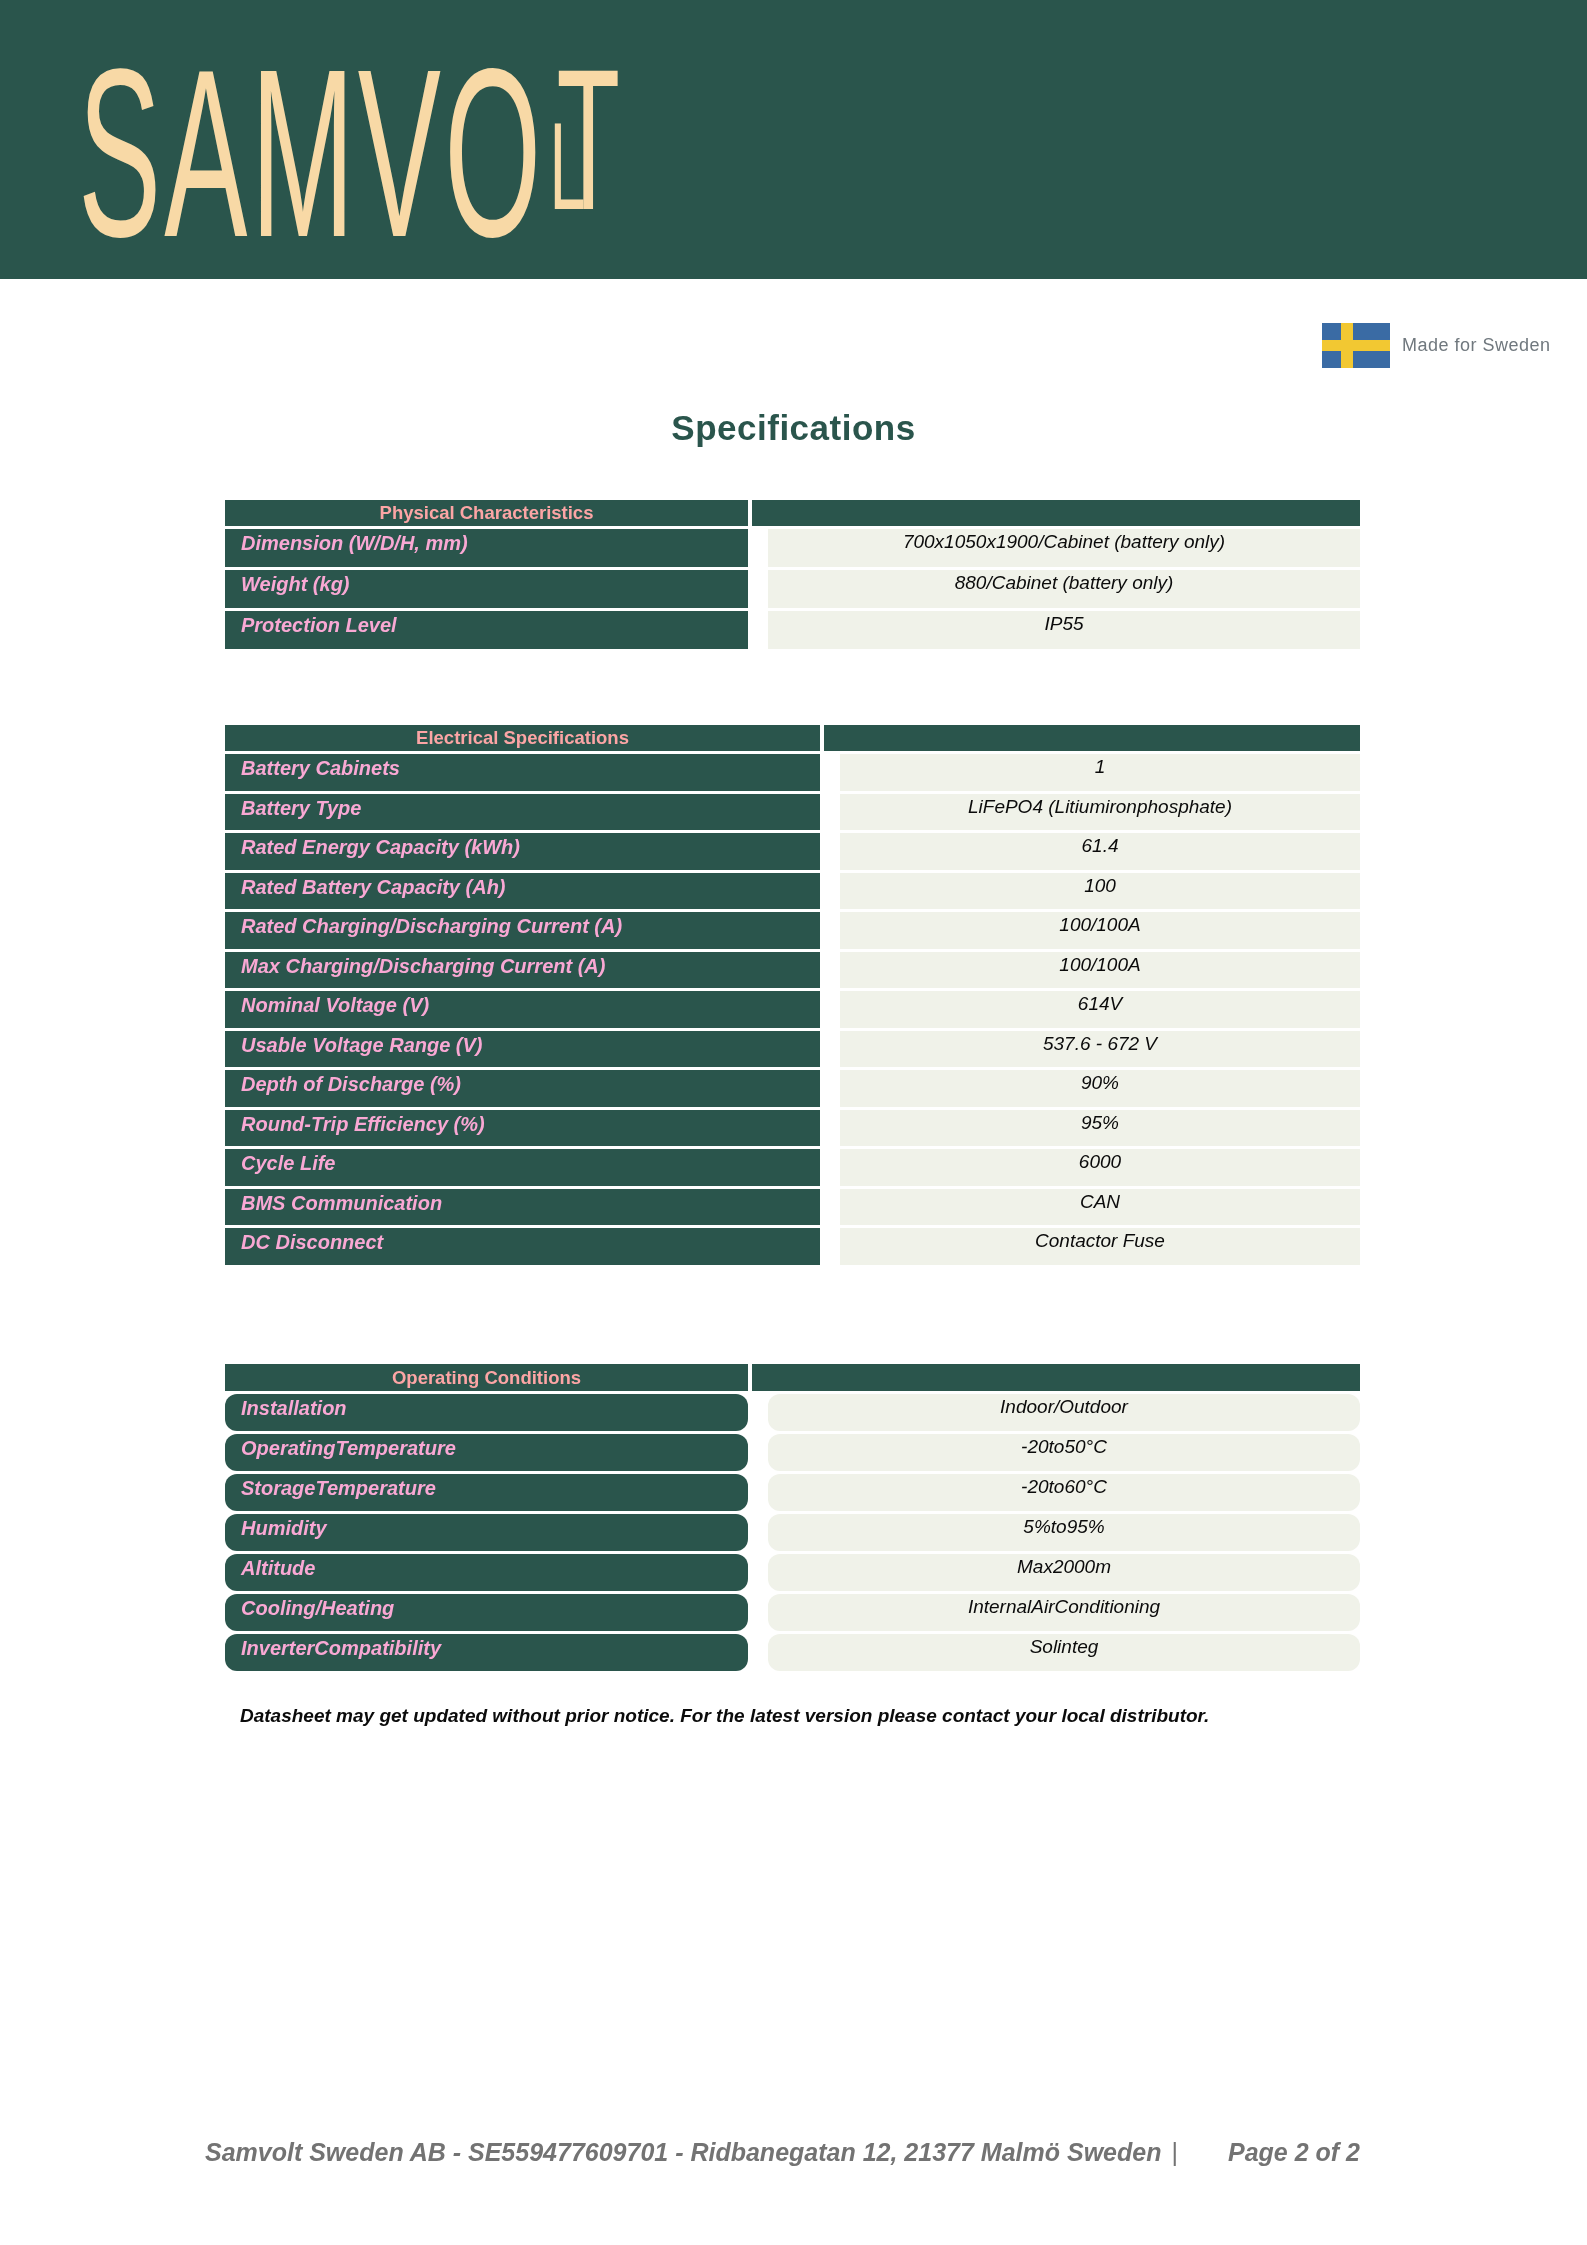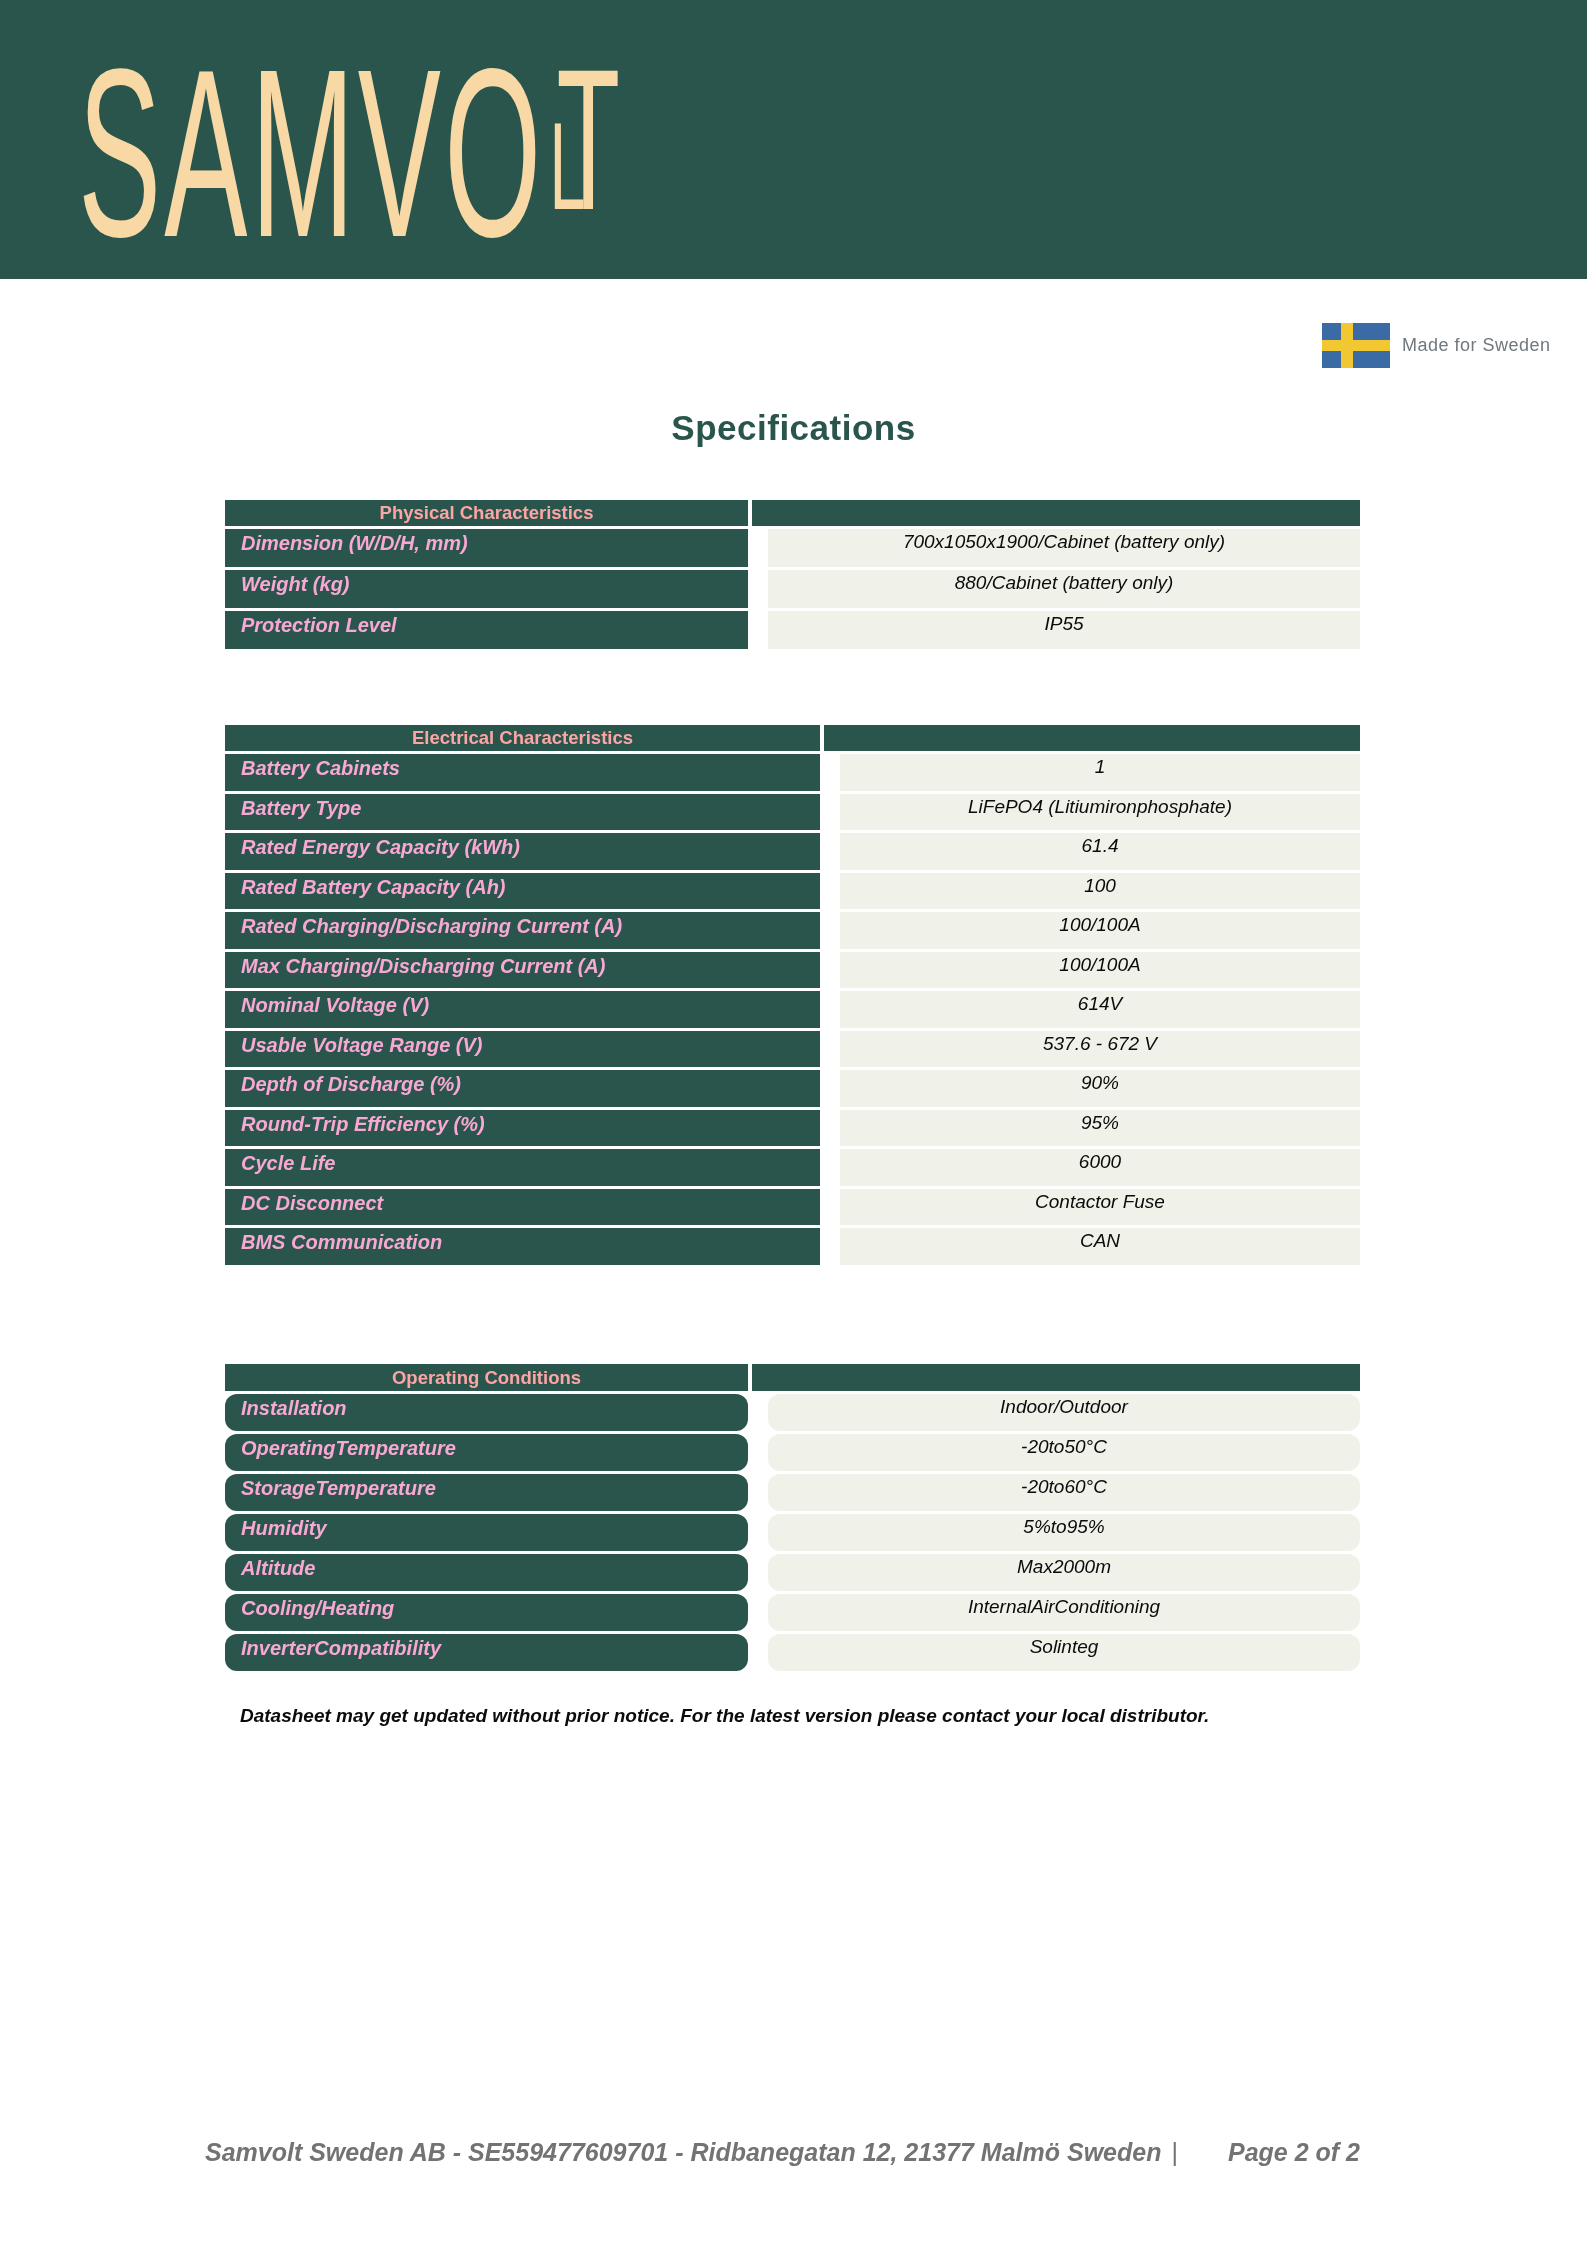--- a/index.html
+++ b/index.html
@@ -143,21 +143,21 @@
       <div class="td-value">880/Cabinet (battery only)</div>
     </div>
     <div class="trow">
       <div class="td-label">Protection Level</div>
       <div class="td-value">IP55</div>
     </div>
   </div>
 
   <div class="spec-table t-electrical">
     <div class="thead">
-      <div class="th-label">Electrical Characteristics</div>
+      <div class="th-label">Electrical Specifications</div>
       <div class="th-value"></div>
     </div>
     <div class="trow">
       <div class="td-label">Battery Cabinets</div>
       <div class="td-value">1</div>
     </div>
     <div class="trow">
       <div class="td-label">Battery Type</div>
       <div class="td-value">LiFePO4 (Litiumironphosphate)</div>
     </div>
@@ -191,26 +191,26 @@
     </div>
     <div class="trow">
       <div class="td-label">Round-Trip Efficiency (%)</div>
       <div class="td-value">95%</div>
     </div>
     <div class="trow">
       <div class="td-label">Cycle Life</div>
       <div class="td-value">6000</div>
     </div>
     <div class="trow">
+      <div class="td-label">BMS Communication</div>
+      <div class="td-value">CAN</div>
+    </div>
+    <div class="trow">
       <div class="td-label">DC Disconnect</div>
       <div class="td-value">Contactor Fuse</div>
-    </div>
-    <div class="trow">
-      <div class="td-label">BMS Communication</div>
-      <div class="td-value">CAN</div>
     </div>
   </div>
 
   <div class="spec-table t-operating">
     <div class="thead">
       <div class="th-label">Operating Conditions</div>
       <div class="th-value"></div>
     </div>
     <div class="trow">
       <div class="td-label">Installation</div>

